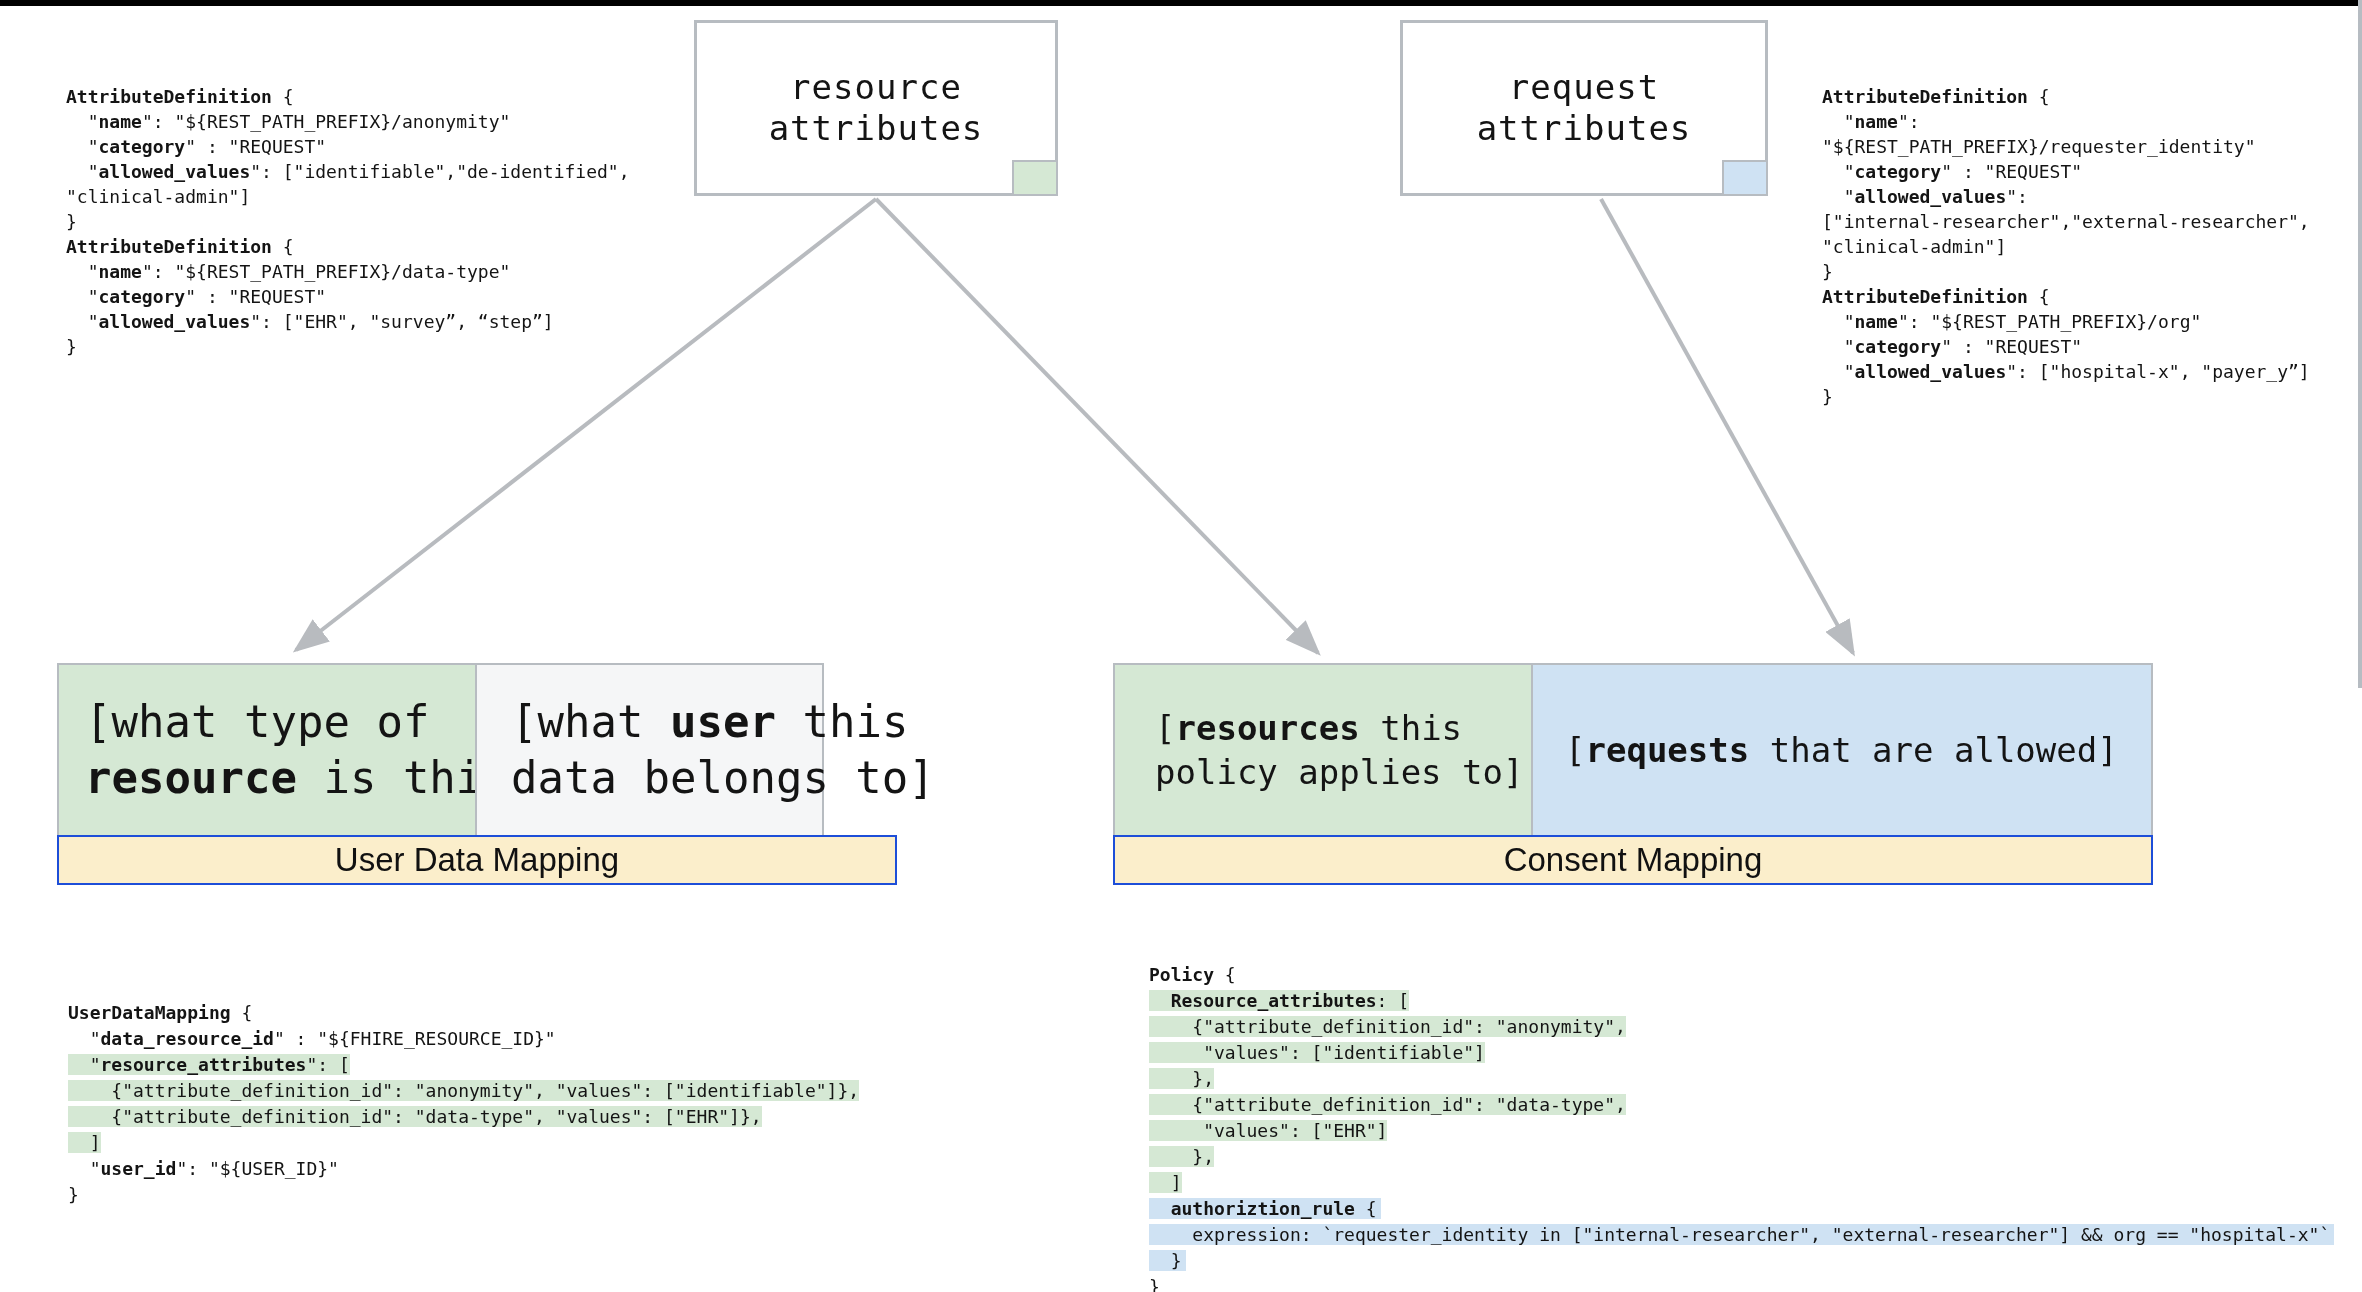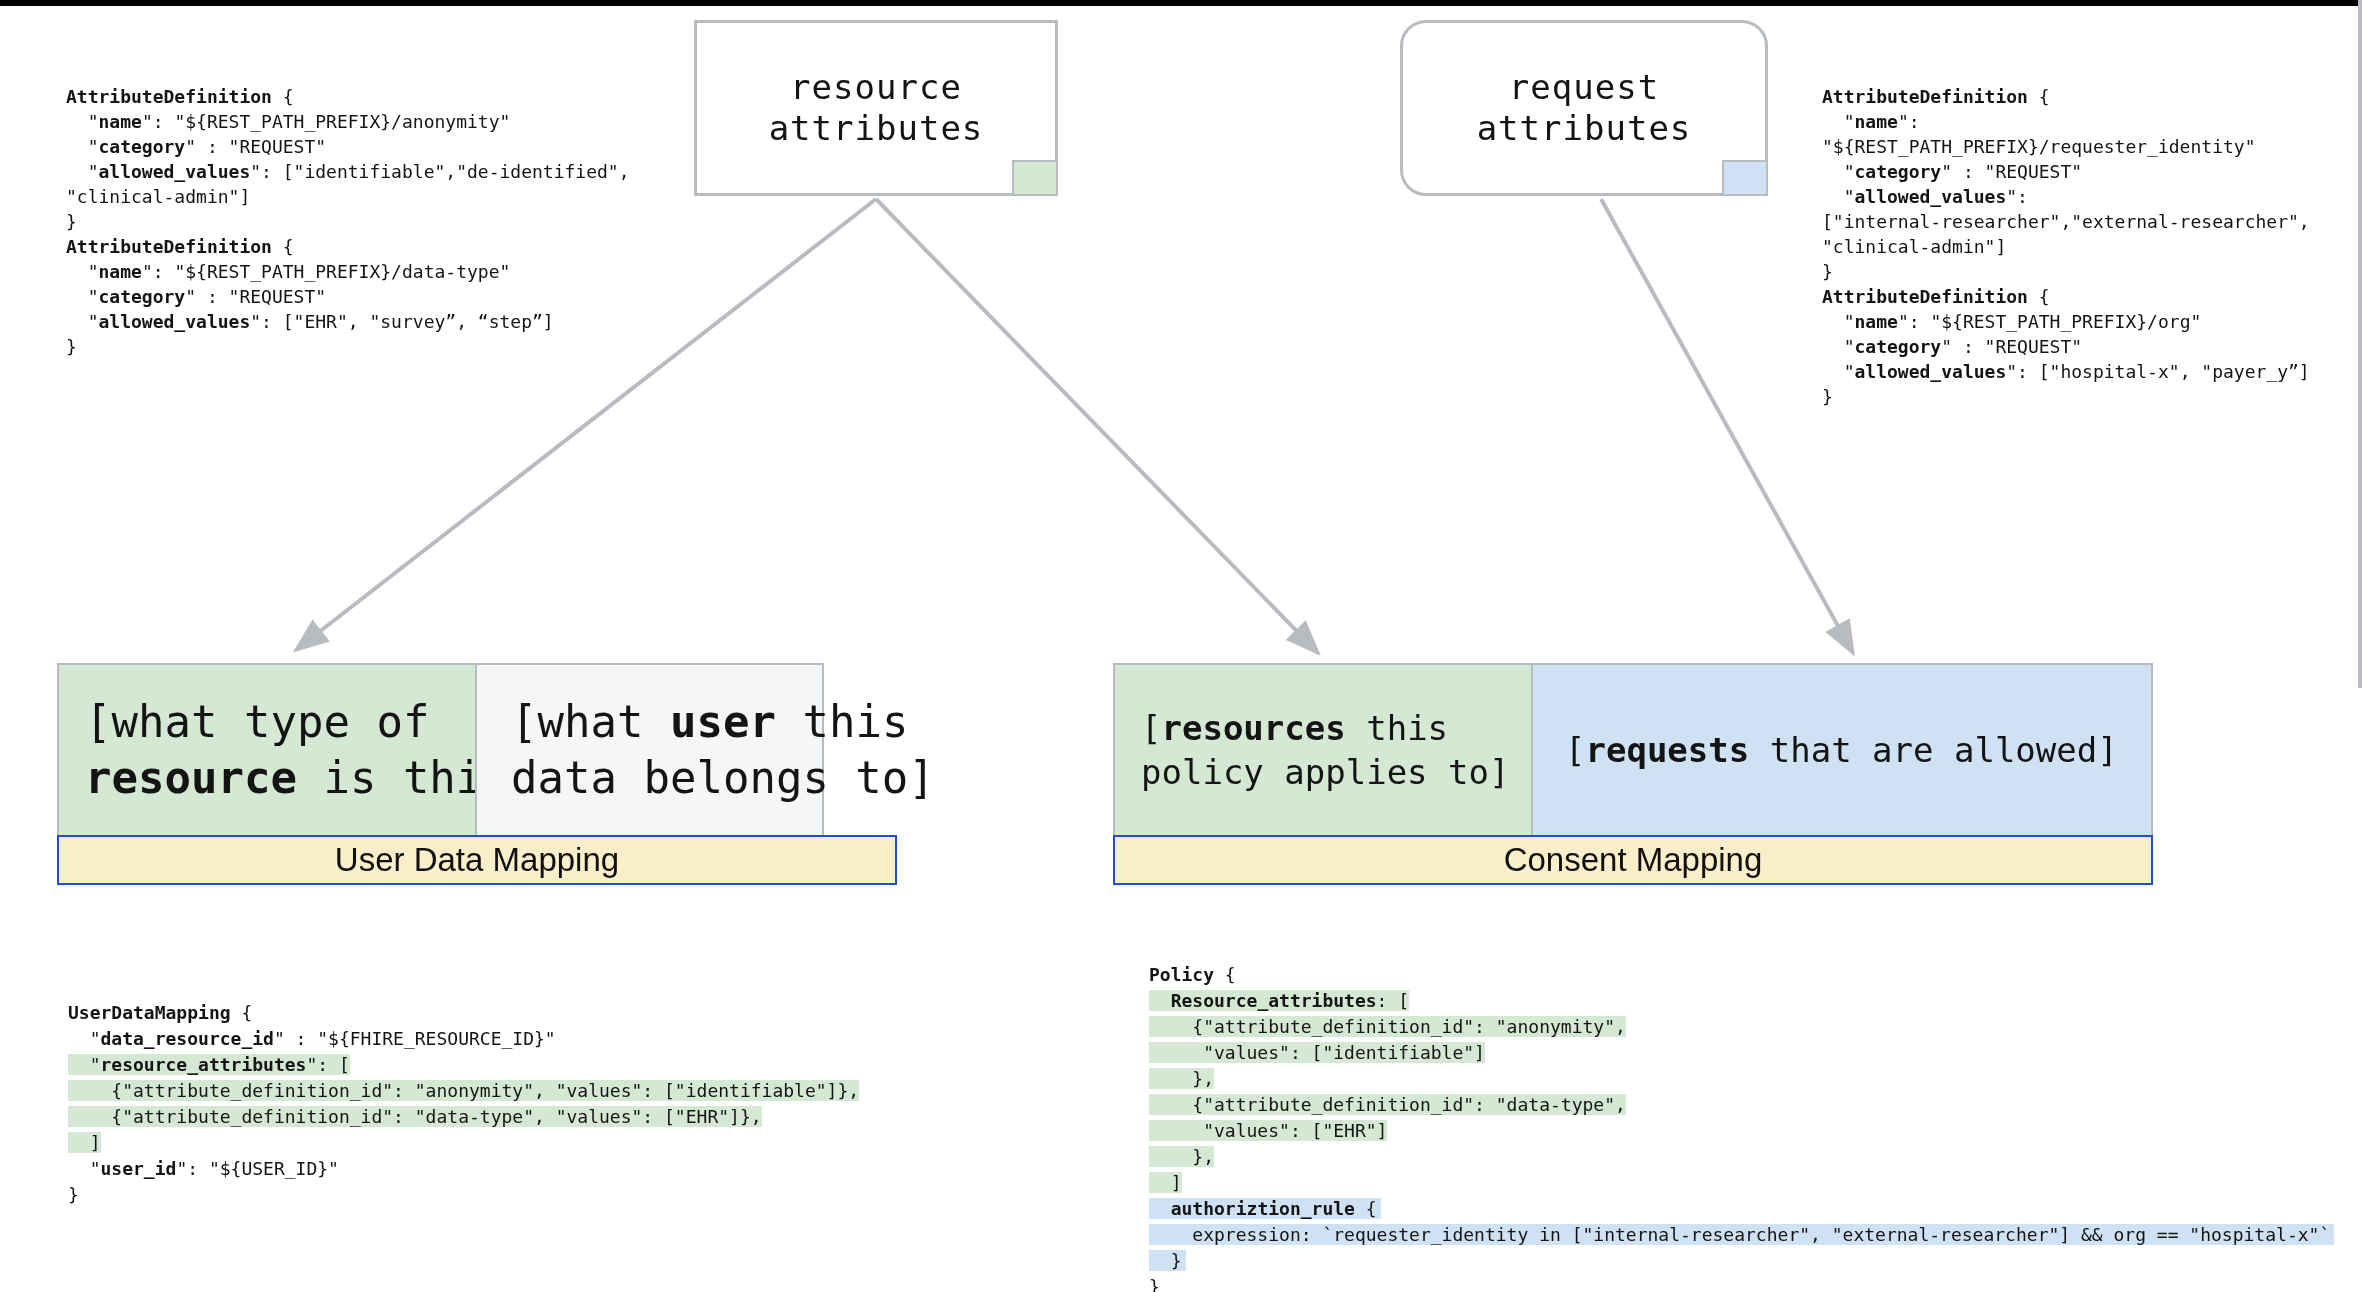--- a/index.html
+++ b/index.html
@@ -52,42 +52,42 @@
     <line x1="876" y1="199" x2="1318" y2="653" stroke="#b8bbbf" stroke-width="4" marker-end="url(#ah)"></line>
     <line x1="1601" y1="199" x2="1853" y2="653" stroke="#b8bbbf" stroke-width="4" marker-end="url(#ah)"></line>
   </svg>
 
   <div class="node" style="left:694px;top:20px;">
     <div class="node-label">resource
 attributes</div>
     <div class="corner green"></div>
   </div>
 
-  <div class="node" style="left:1400px;top:20px;width:368px;border-radius:26px;">
+  <div class="node" style="left:1400px;top:20px;width:368px;">
     <div class="node-label">request
 attributes</div>
     <div class="corner blue"></div>
   </div>
 
   <div class="code lh25" style="left:66px;top:84px;"><div><span class="b">AttributeDefinition</span><span> {</span></div><div><span>  "</span><span class="b">name</span><span>": "${REST_PATH_PREFIX}/anonymity"</span></div><div><span>  "</span><span class="b">category</span><span>" : "REQUEST"</span></div><div><span>  "</span><span class="b">allowed_values</span><span>": ["identifiable","de-identified",</span></div><div><span>"clinical-admin"]</span></div><div><span>}</span></div><div><span class="b">AttributeDefinition</span><span> {</span></div><div><span>  "</span><span class="b">name</span><span>": "${REST_PATH_PREFIX}/data-type"</span></div><div><span>  "</span><span class="b">category</span><span>" : "REQUEST"</span></div><div><span>  "</span><span class="b">allowed_values</span><span>": ["EHR", "survey”, “step”]</span></div><div><span>}</span></div></div>
   <div class="code lh25" style="left:1822px;top:84px;"><div><span class="b">AttributeDefinition</span><span> {</span></div><div><span>  "</span><span class="b">name</span><span>":</span></div><div><span>"${REST_PATH_PREFIX}/requester_identity"</span></div><div><span>  "</span><span class="b">category</span><span>" : "REQUEST"</span></div><div><span>  "</span><span class="b">allowed_values</span><span>":</span></div><div><span>["internal-researcher","external-researcher",</span></div><div><span>"clinical-admin"]</span></div><div><span>}</span></div><div><span class="b">AttributeDefinition</span><span> {</span></div><div><span>  "</span><span class="b">name</span><span>": "${REST_PATH_PREFIX}/org"</span></div><div><span>  "</span><span class="b">category</span><span>" : "REQUEST"</span></div><div><span>  "</span><span class="b">allowed_values</span><span>": ["hospital-x", "payer_y”]</span></div><div><span>}</span></div></div>
 
   <div class="cell cell-green" style="left:57px;top:663px;width:420px;height:174px;padding-left:26px;">
     <div class="cell-text cell-text-lg"><span>[what type of
 </span><span class="b">resource</span><span> is this]</span></div>
   </div>
   <div class="cell cell-gray" style="left:475px;top:663px;width:349px;height:174px;padding-left:34px;">
     <div class="cell-text cell-text-lg"><span>[what </span><span class="b">user</span><span> this
 data belongs to]</span></div>
   </div>
   <div class="banner" style="left:57px;top:835px;width:840px;height:50px;">
     <span>User Data Mapping</span>
   </div>
 
-  <div class="cell cell-green" style="left:1113px;top:663px;width:420px;height:174px;padding-left:26px;">
+  <div class="cell cell-green" style="left:1113px;top:663px;width:420px;height:174px;padding-left:40px;">
     <div class="cell-text cell-text-md"><span>[</span><span class="b">resources</span><span> this
 policy applies to]</span></div>
   </div>
   <div class="cell cell-blue" style="left:1531px;top:663px;width:622px;height:174px;padding-left:32px;">
     <div class="cell-text cell-text-md"><span>[</span><span class="b">requests</span><span> that are allowed]</span></div>
   </div>
   <div class="banner" style="left:1113px;top:835px;width:1040px;height:50px;">
     <span>Consent Mapping</span>
   </div>
 

